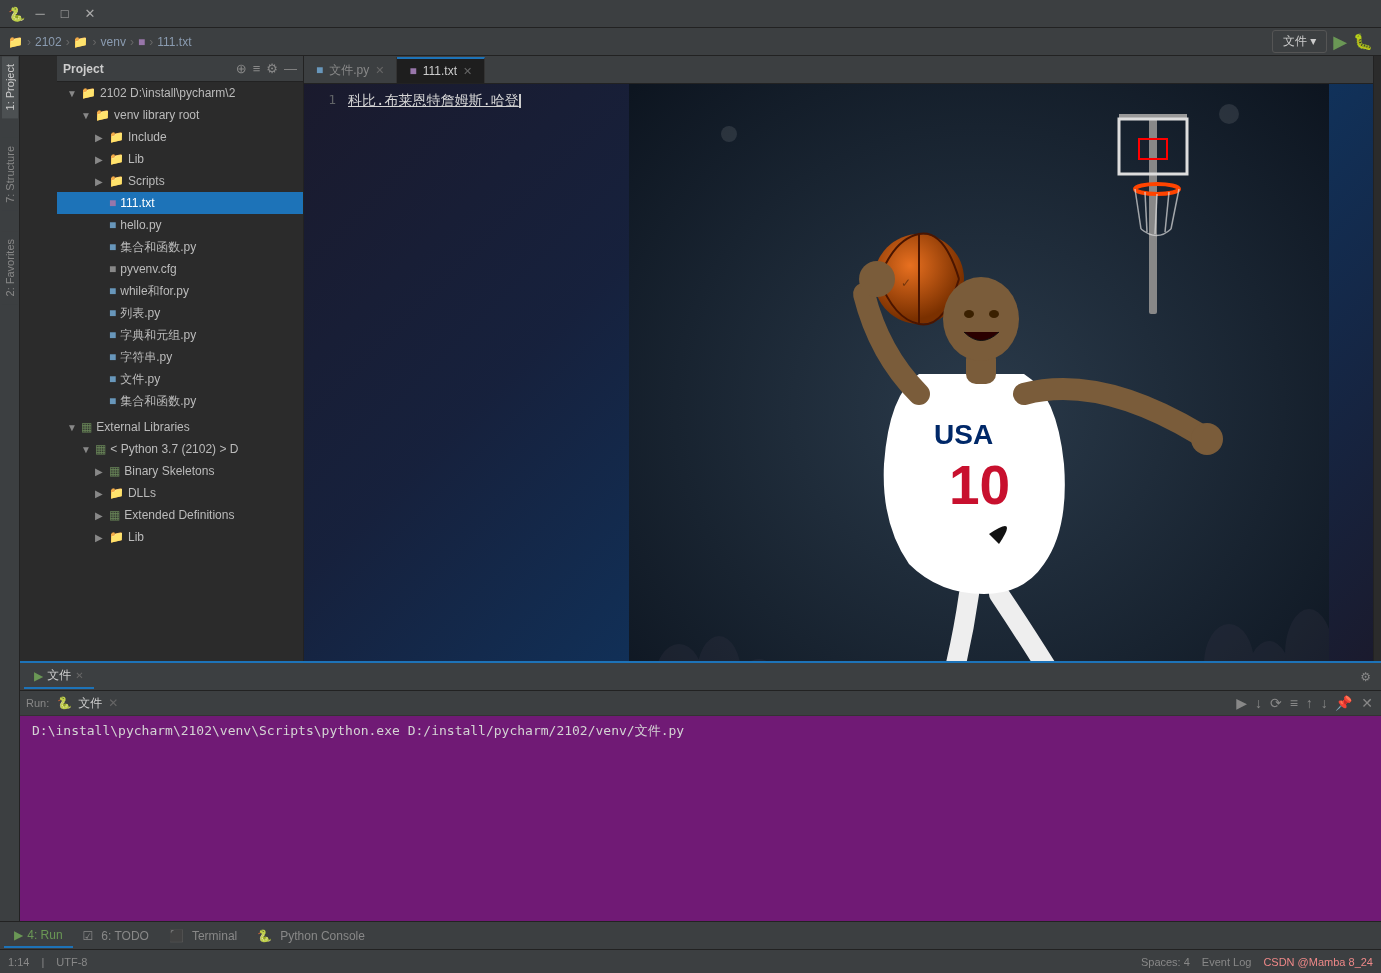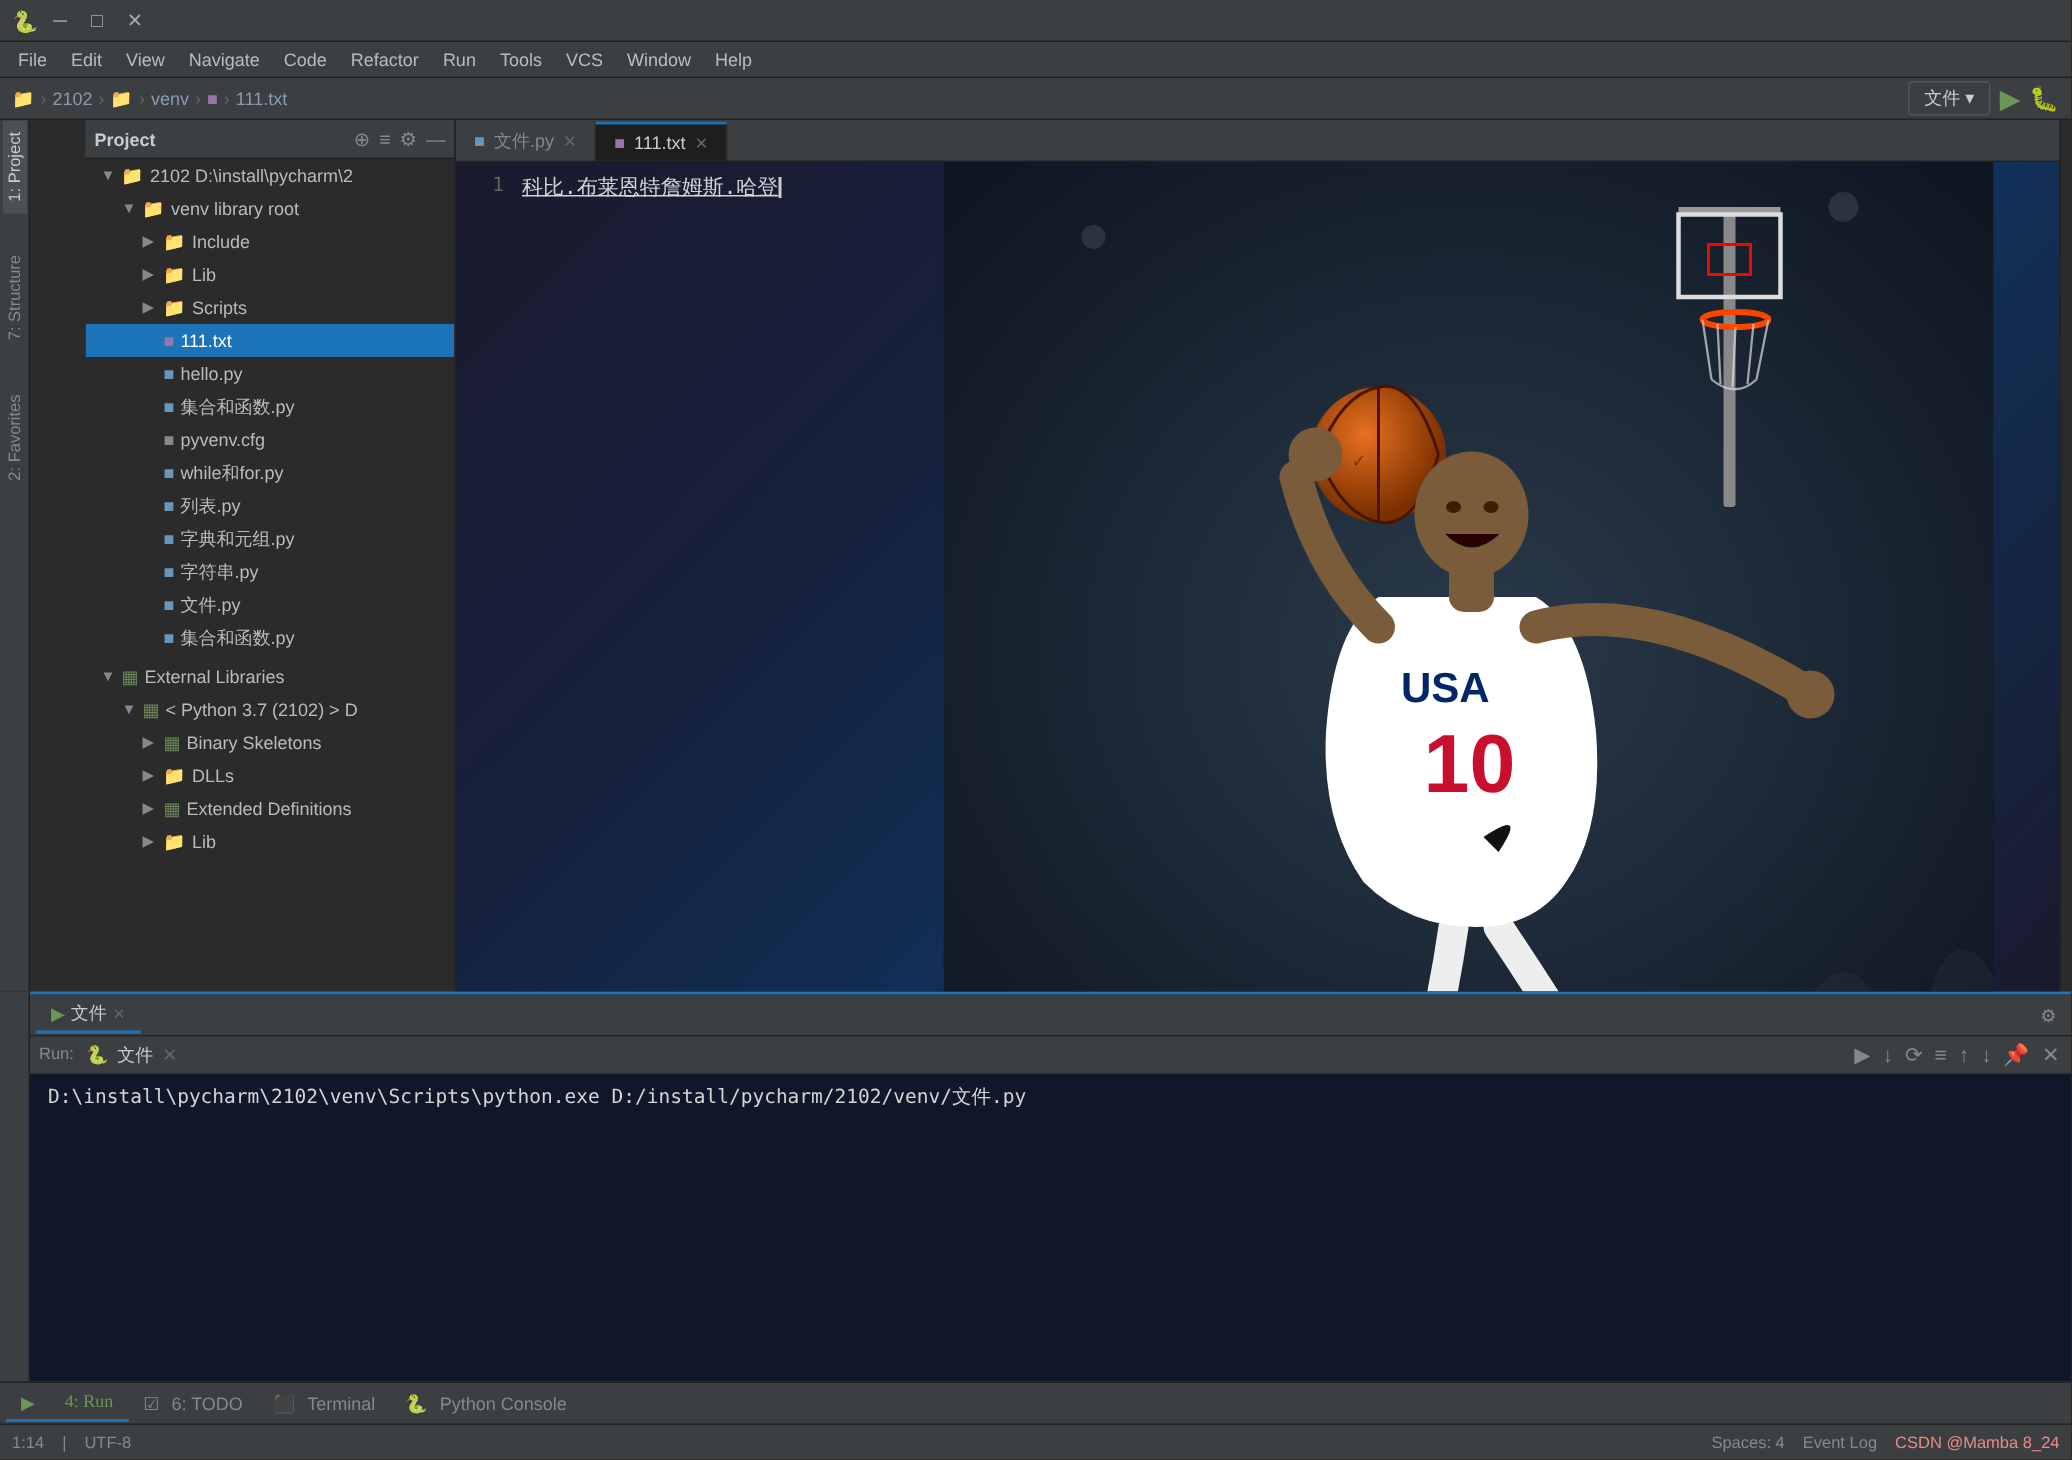--- a/index.html
+++ b/index.html
@@ -245,21 +245,21 @@
     }
     .bt-btn { background: none; border: none; color: #888; cursor: pointer; font-size: 14px; padding: 2px; }
 
     #console-output {
       flex: 1;
       padding: 6px 12px;
       font-family: monospace;
       font-size: 13px;
       color: #d4d4d4;
       overflow-y: auto;
-      background: #0f172a;
+      background: #701a75;
     }
 
     
     #status-bar {
       height: 24px;
       background: #3c3f41;
       display: flex;
       align-items: center;
       padding: 0 8px;
       border-top: 1px solid #222;
@@ -332,33 +332,20 @@
 
   <div id="title-bar">
     <span class="title-icon">🐍</span>
     <div class="win-controls">
       <span>─</span>
       <span>□</span>
       <span>✕</span>
     </div>
   </div>
 
-  <div id="menu-bar">
-    <div class="menu-item">File</div>
-    <div class="menu-item">Edit</div>
-    <div class="menu-item">View</div>
-    <div class="menu-item">Navigate</div>
-    <div class="menu-item">Code</div>
-    <div class="menu-item">Refactor</div>
-    <div class="menu-item">Run</div>
-    <div class="menu-item">Tools</div>
-    <div class="menu-item">VCS</div>
-    <div class="menu-item">Window</div>
-    <div class="menu-item">Help</div>
-  </div>
 
   <div id="breadcrumb-bar">
     <span style="color:#6897bb">📁</span>
     <span class="bc-sep">›</span>
     <span>2102</span>
     <span class="bc-sep">›</span>
     <span style="color:#dcb67a">📁</span>
     <span class="bc-sep">›</span>
     <span>venv</span>
     <span class="bc-sep">›</span>
@@ -681,21 +668,21 @@
           <span>D:\install\pycharm\2102\venv\Scripts\python.exe D:/install/pycharm/2102/venv/文件.py</span>
         </div>
         <div>&nbsp;</div>
       </div>
     </div>
   </div>
 
   <div style="height:28px; background:#3c3f41; display:flex; align-items:center; padding:0 4px; border-top:1px solid #222;">
     <div class="bottom-tab active" style="color:#6a9755;">
       <span>▶</span>
-      <span style="margin-left:16px;font-family:Liberation Serif, serif;">4: Run</span>
+      <span style="margin-left:0;">4: Run</span>
     </div>
     <div class="bottom-tab">
       <span>☑</span>
       <span style="margin-left:4px;">6: TODO</span>
     </div>
     <div class="bottom-tab">
       <span>⬛</span>
       <span style="margin-left:4px;">Terminal</span>
     </div>
     <div class="bottom-tab">

